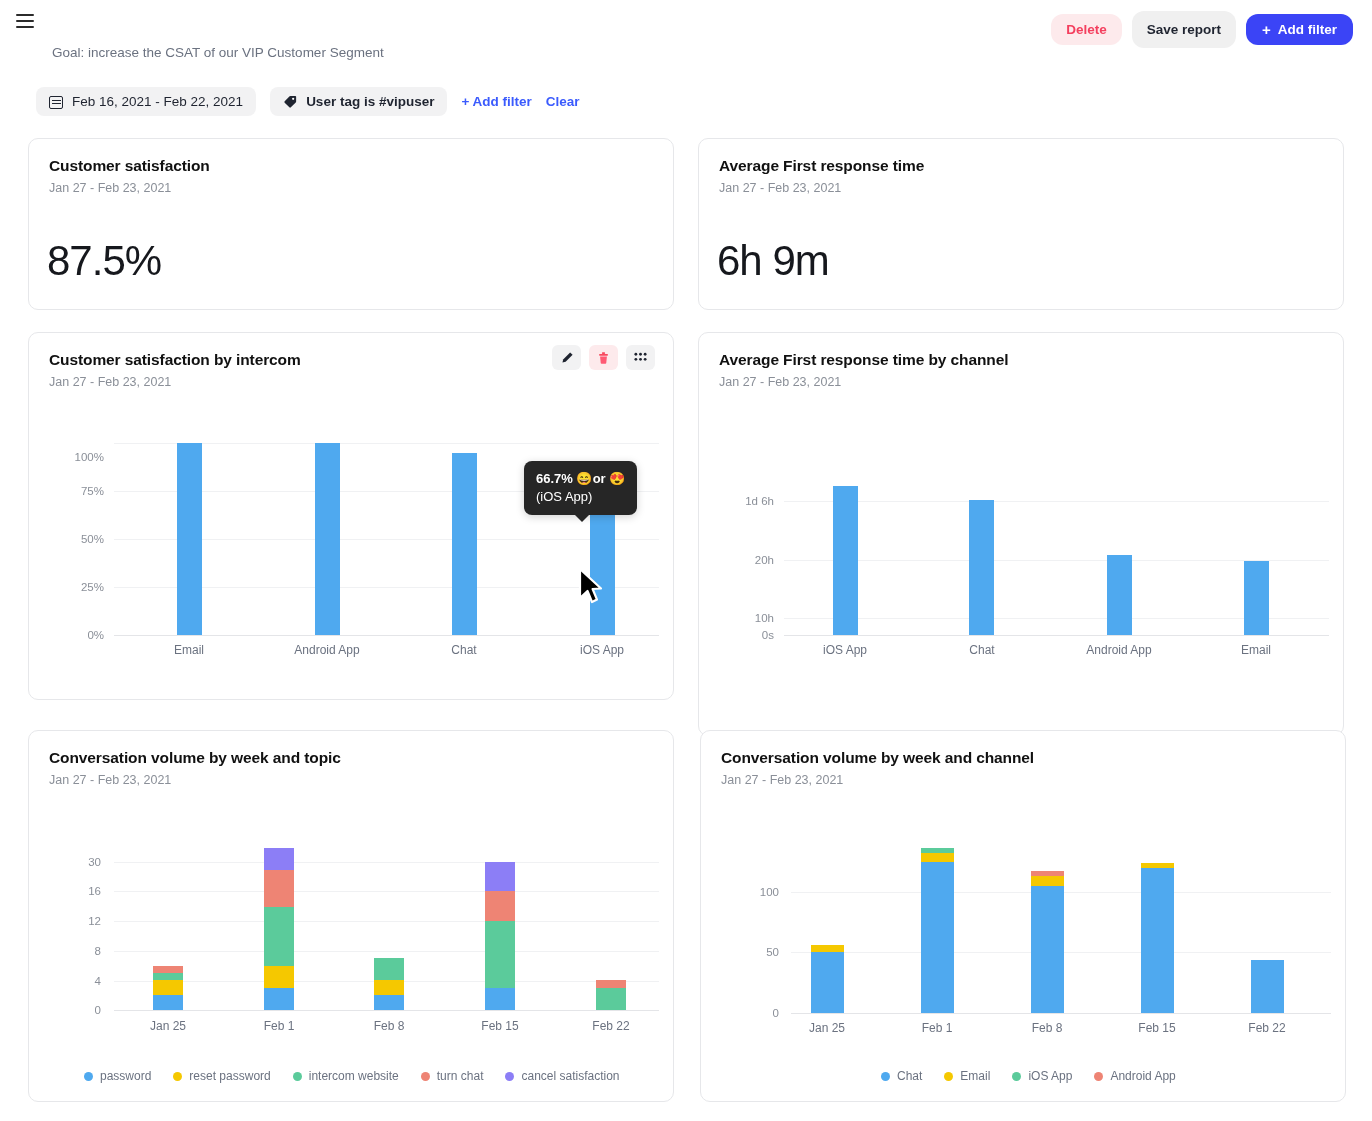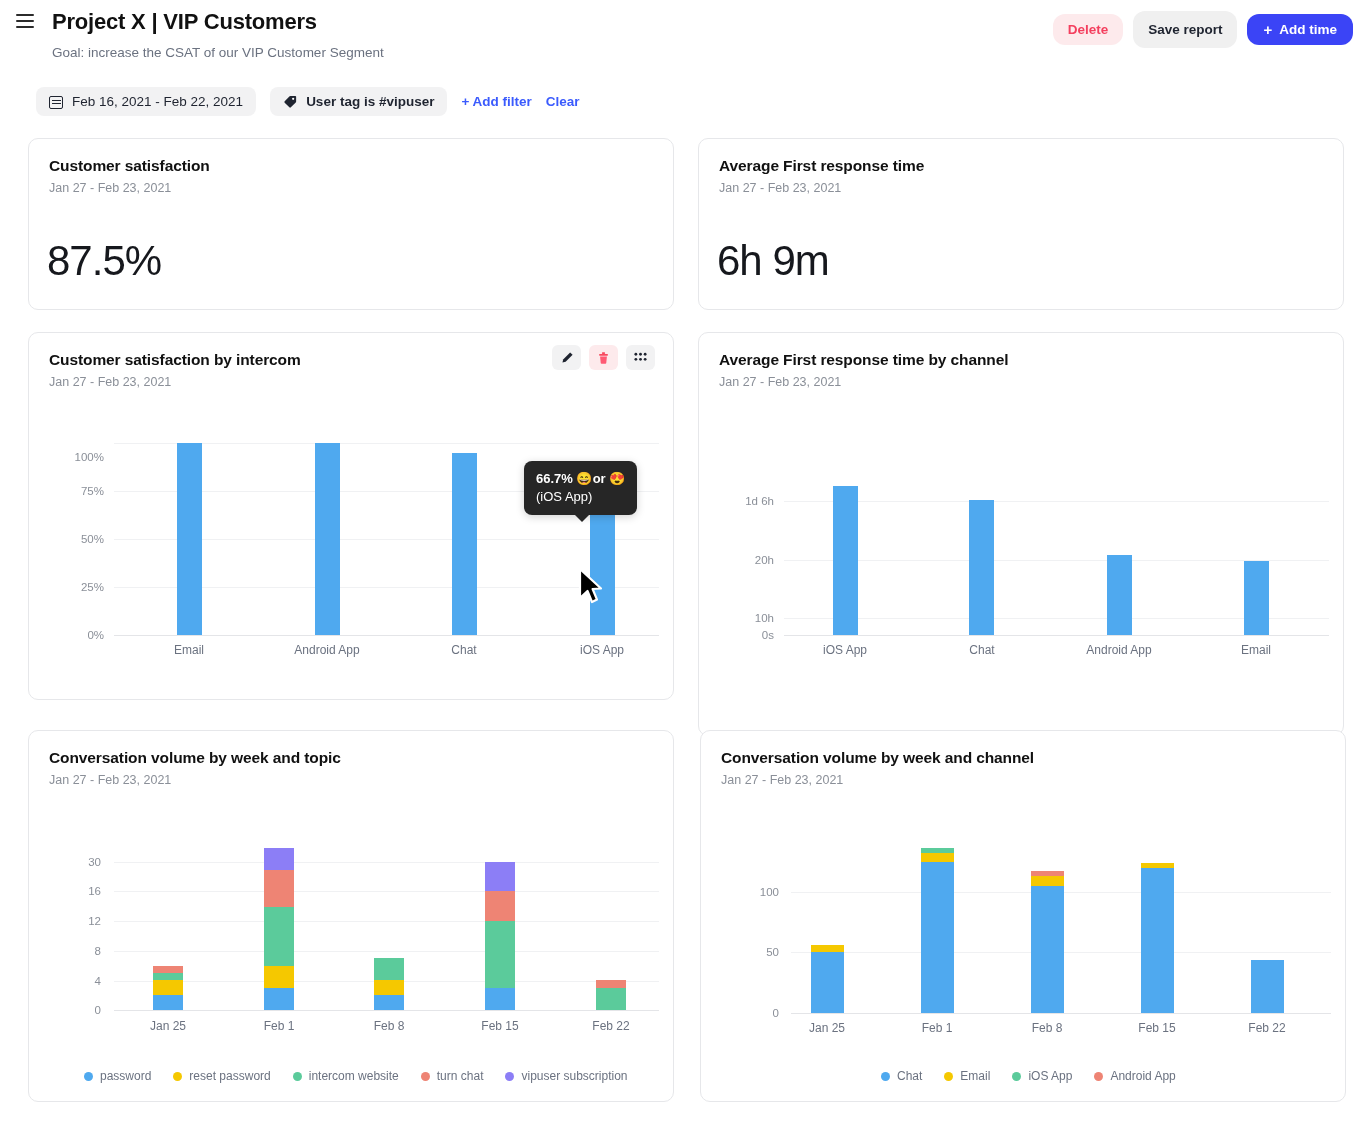--- a/index.html
+++ b/index.html
@@ -152,29 +152,28 @@
 </style>
 </head>
 <body>
 
 <div class="topbar">
   <div class="hamburger">
     <span></span>
       <span></span>
       <span></span>
   </div>
-  <div class="page-title">Project X | VIP Customers</div>
   <div class="page-subtitle">Goal: increase the CSAT of our VIP Customer Segment</div>
 
   <div class="top-actions">
     <button class="btn btn-delete">Delete</button>
     <button class="btn btn-save">Save report</button>
     <button class="btn btn-add">
       <span class="plus">+</span>
-      <span>Add time</span>
+      <span>Add filter</span>
     </button>
   </div>
 </div>
 
 <div class="filterbar">
   <button class="chip date">
     <span class="icon-cal"></span>
     <span class="chip-label">Feb 16, 2021 - Feb 22, 2021</span>
   </button>
   <button class="chip">
@@ -357,21 +356,21 @@
     <span class="legend-item">
       <span class="legend-dot" style="background:#5bcb9b;"></span>
       <span>intercom website</span>
     </span>
     <span class="legend-item">
       <span class="legend-dot" style="background:#ee8474;"></span>
       <span>turn chat</span>
     </span>
     <span class="legend-item">
       <span class="legend-dot" style="background:#8c7ef6;"></span>
-      <span>vipuser subscription</span>
+      <span>cancel satisfaction</span>
     </span>
   </div>
 </div>
 
 <div class="card" style="left:700px; top:730px; width:646px; height:372px;">
   <div class="card-title">Conversation volume by week and channel</div>
   <div class="card-sub">Jan 27 - Feb 23, 2021</div>
 
   <div class="chart" style="left:20px; top:100px; width:610px; height:240px;">
 

